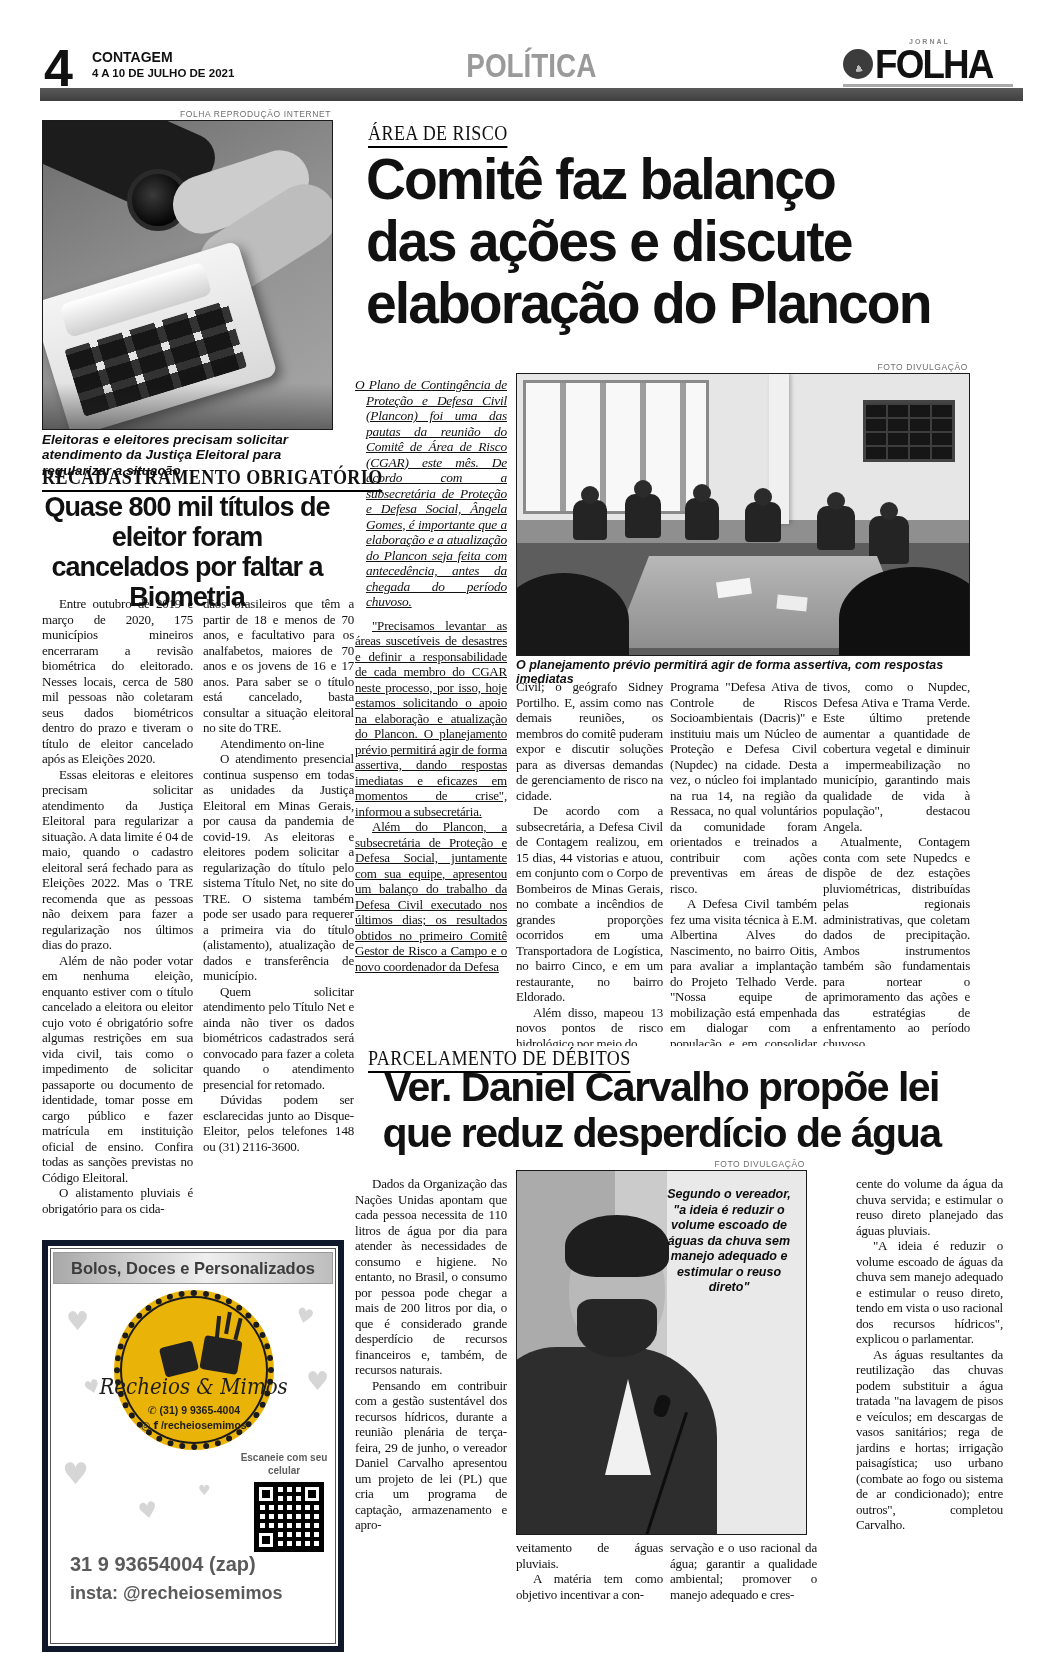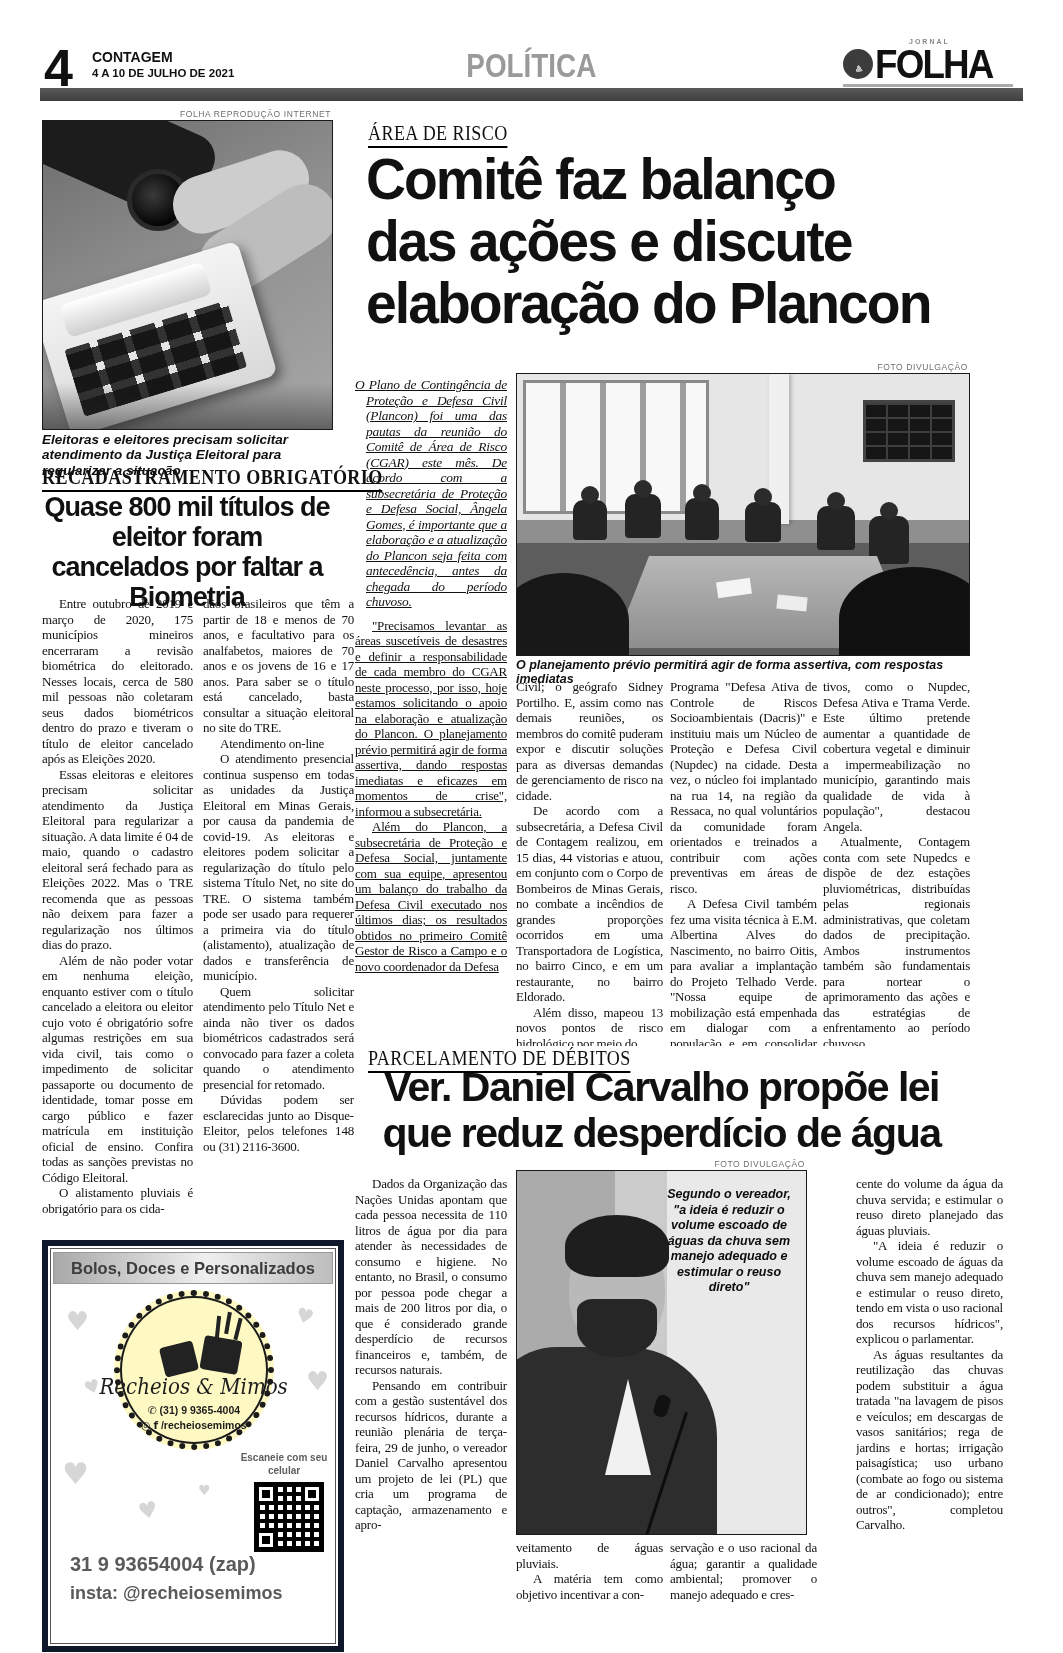--- a/index.html
+++ b/index.html
@@ -111,21 +111,21 @@
 
   
   .ad{left:42px;top:1240px;width:290px;height:400px;border:6px solid #0f172a;background:#fff;
       box-shadow:inset 0 0 0 2px #fff, inset 0 0 0 3px #555;overflow:hidden;}
   .ad-header{position:absolute;left:5px;top:6px;width:278px;height:30px;border:1px solid #9a9a9a;
       background:linear-gradient(90deg,#a9a9a9,#efefef 55%,#bdbdbd);display:flex;align-items:center;justify-content:center;
       font:bold 16.5px/1 "Liberation Sans",sans-serif;color:#3c3c3c;}
   .heart{position:absolute;color:#d6d6d6;font-family:"DejaVu Sans",sans-serif;}
   .heart::before{content:"\2665";}
   .ad-circle{position:absolute;left:66px;top:44px;width:160px;height:160px;border-radius:50%;
-      border:6px dotted #1b1b1b;background:#fef9c3;box-shadow:0 0 0 2px #1b1b1b inset;
+      border:6px dotted #1b1b1b;background:#eab308;box-shadow:0 0 0 2px #1b1b1b inset;
       display:flex;flex-direction:column;align-items:center;justify-content:flex-end;padding-bottom:10px;box-sizing:border-box;}
   .cupcakes{position:absolute;left:38px;top:26px;width:90px;height:58px;}
   .cup{position:absolute;background:#222;border-radius:4px;}
   .cup.c1{left:4px;top:22px;width:34px;height:30px;transform:rotate(-14deg);}
   .cup.c2{left:44px;top:16px;width:38px;height:34px;transform:rotate(10deg);}
   .candle{position:absolute;width:4px;height:22px;background:#222;}
   .candle.k1{left:58px;top:-6px;transform:rotate(6deg);}
   .candle.k2{left:68px;top:-10px;transform:rotate(10deg);}
   .candle.k3{left:78px;top:-4px;transform:rotate(14deg);}
   .ad-brand{font:italic 22px/1 "DejaVu Serif",serif;color:#1d1d1d;margin-bottom:5px;white-space:nowrap;transform:scaleX(.9);}

